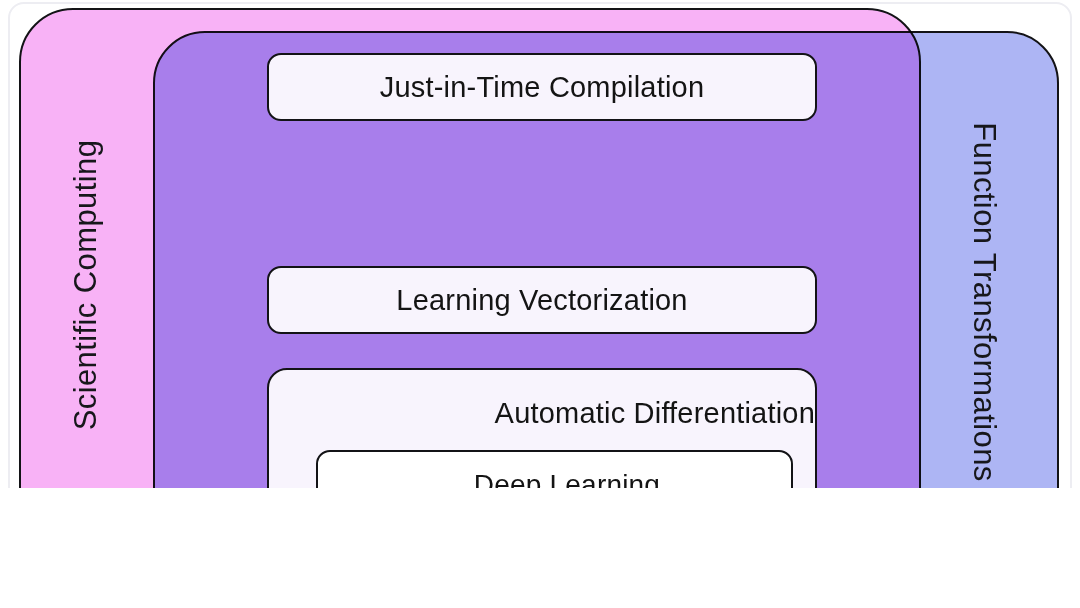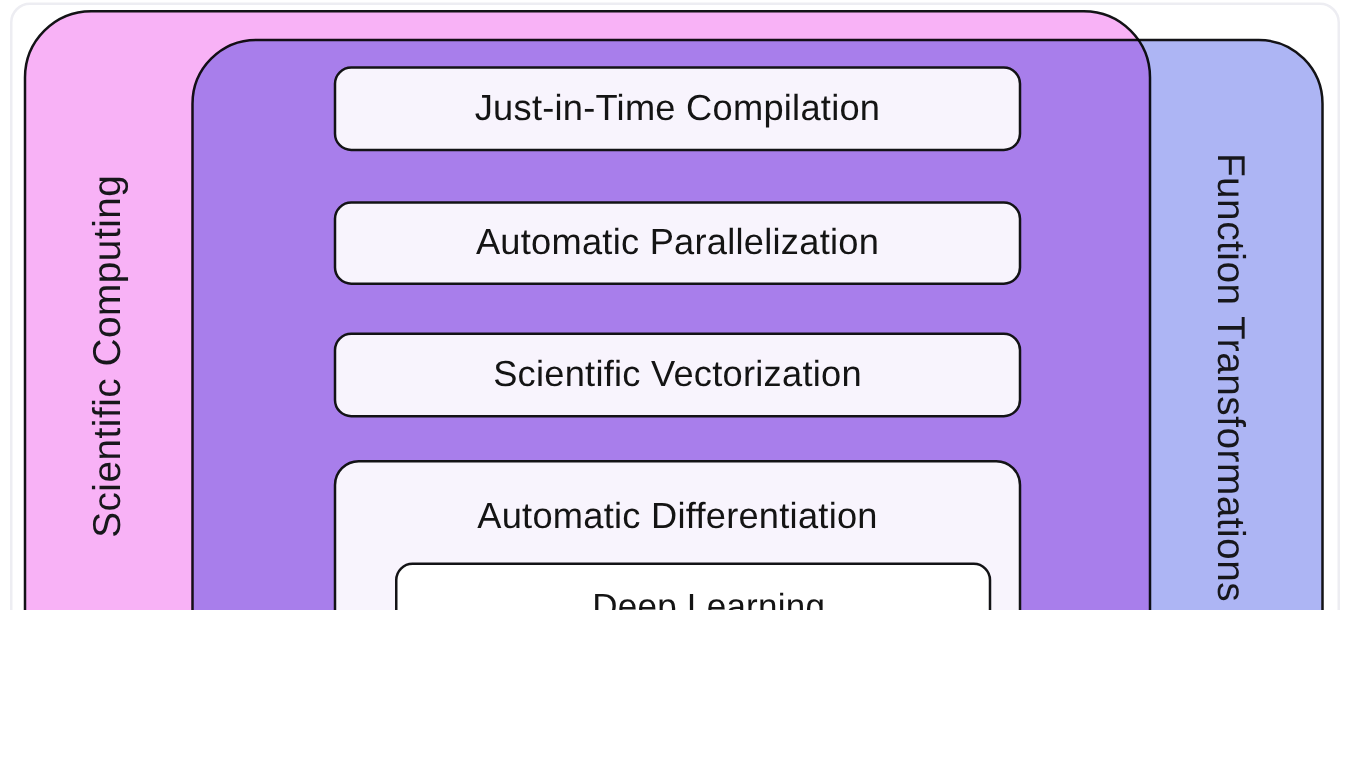--- a/index.html
+++ b/index.html
@@ -66,21 +66,21 @@
   .tbox.b1 { top: 53px;  height: 64px; }
   .tbox.b2 { top: 161px; height: 63px; }
   .tbox.b3 { top: 266px; height: 64px; }
   .tbox.b4 {
     top: 368px;
     height: 169px;
     border-radius: 20px;
     display: block;
   }
   .b4-label {
-    text-align: center;
+    text-align: right;
     margin-top: 27px;
     font-size: 29px;
     color: #141414;
   }
   .deep-box {
     position: absolute;
     left: 47px;
     top: 80px;
     width: 448px;
     height: 66px;
@@ -137,26 +137,23 @@
   <div class="card-frame"></div>
 
   <div class="set set-pink"></div>
 
   <div class="set set-blue"></div>
 
   <div class="tbox b1">
     <span>Just-in-Time Compilation</span>
   </div>
 
-  <div class="tbox b2">
-    <span>Automatic Parallelization</span>
-  </div>
 
   <div class="tbox b3">
-    <span>Scientific Vectorization</span>
+    <span>Learning Vectorization</span>
   </div>
 
   <div class="tbox b4">
     <div class="b4-label">Automatic Differentiation</div>
     <div class="deep-box">
       <span>Deep Learning</span>
     </div>
   </div>
 
   <div class="vlabel pink-side">Scientific Computing</div>

